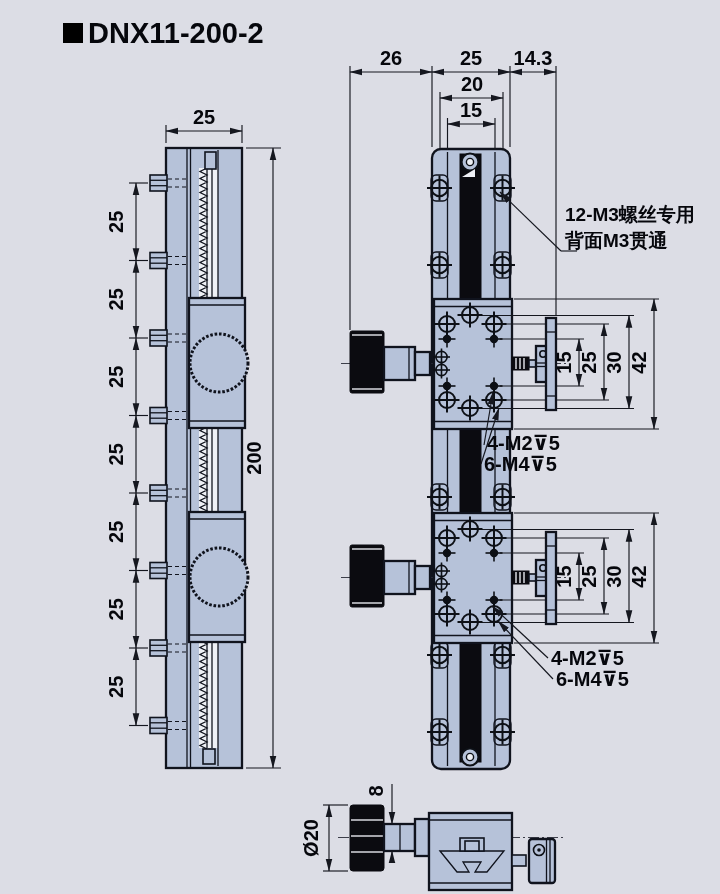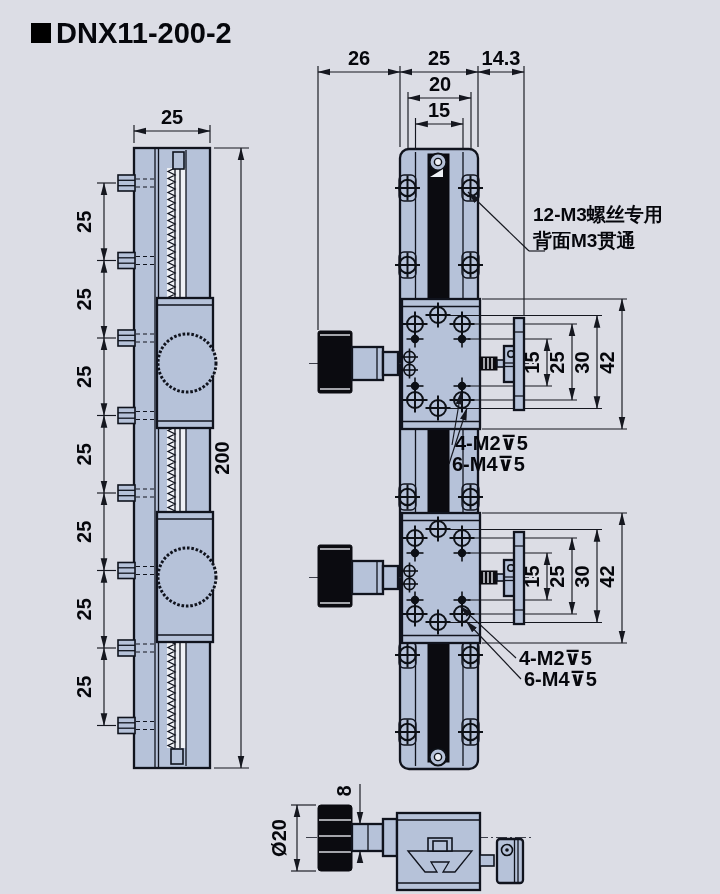--- a/index.html
+++ b/index.html
@@ -1,16 +1,16 @@
 <!DOCTYPE html>
 <html><head>
 <meta charset="utf-8">
 <style>
   html,body{margin:0;padding:0;background:#dcdde5;}
-  .stage-wrap{width:668px;height:894px;position:relative;overflow:hidden;}
+  .stage-wrap{width:668px;height:894px;position:relative;overflow:hidden;padding-left:32px;}
   svg{display:block;}
   svg text{font-family:"Liberation Sans","DejaVu Sans",sans-serif;font-weight:bold;fill:#06070c;}
   .dimtxt{font-size:20px;}
   .note{font-size:20px;}
   .cjk{font-size:19px;}
   .title-text{font-size:29px;}
   .ol{stroke:#10131d;stroke-width:2.3;fill:#b6c2d9;}
   .olthin{stroke:#10131d;stroke-width:1.6;fill:#b6c2d9;}
   .thin{stroke:#10131d;stroke-width:1.3;fill:none;}
   .dim{stroke:#15171f;stroke-width:1.15;fill:none;}

